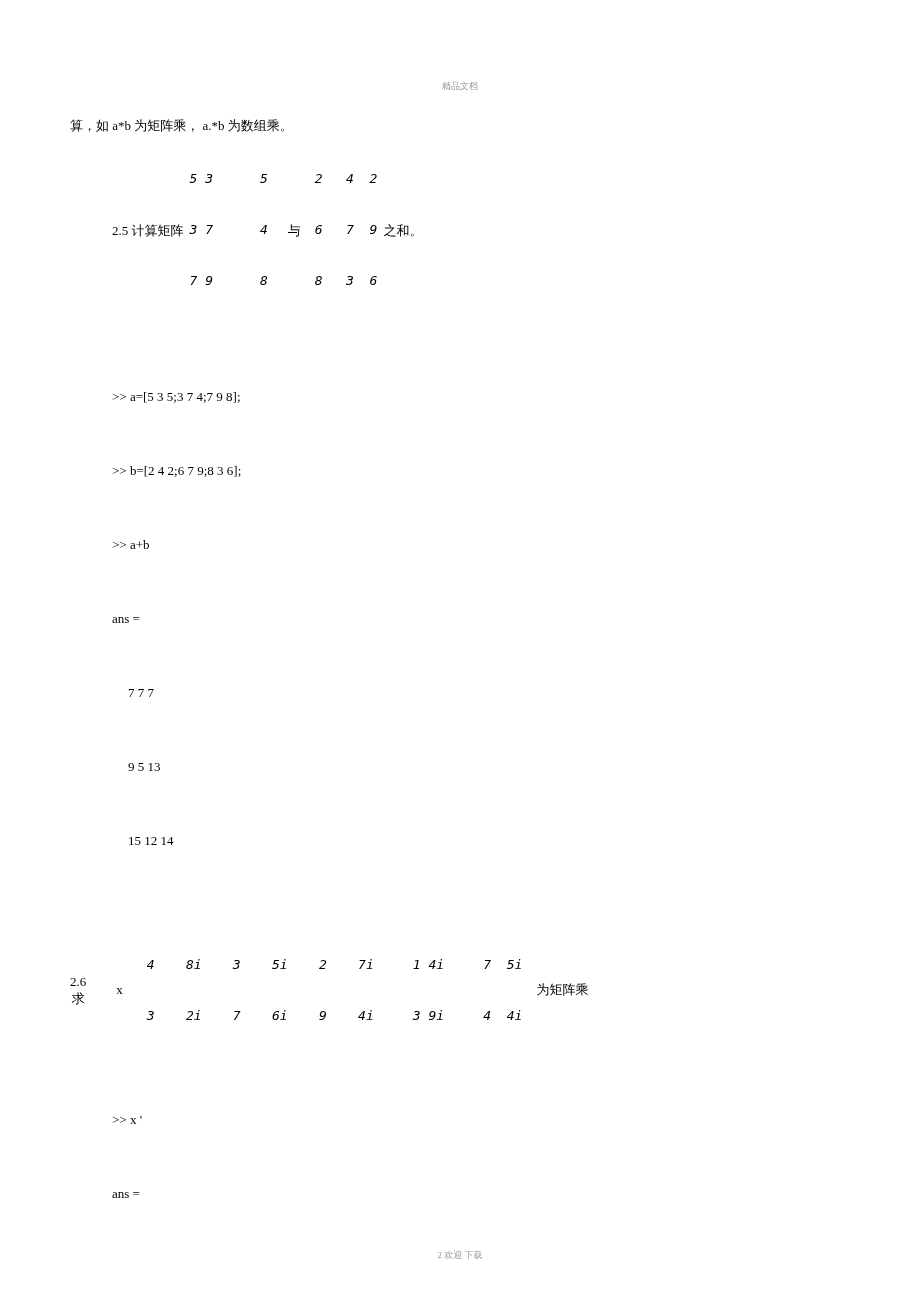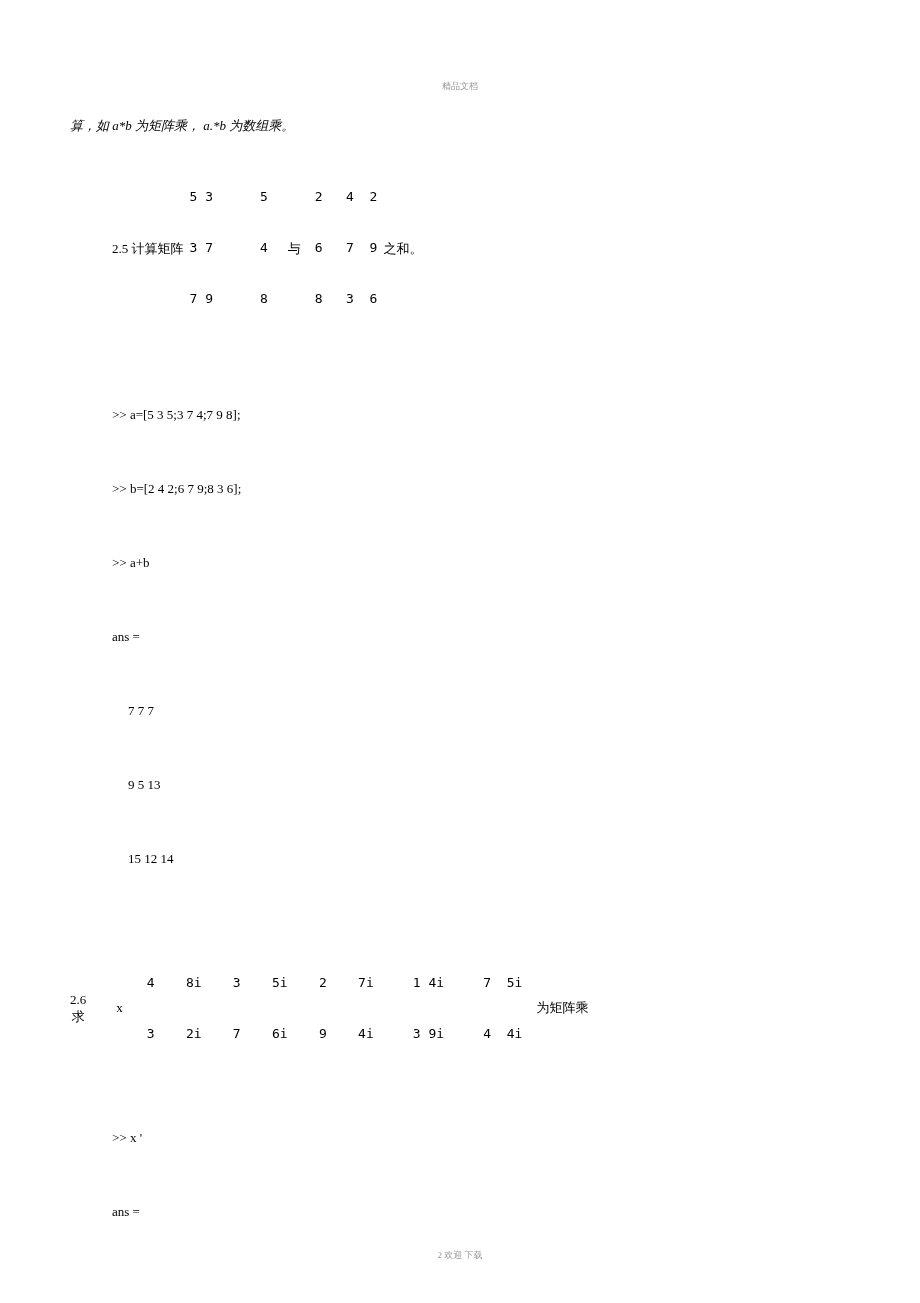--- a/index.html
+++ b/index.html
@@ -19,30 +19,29 @@
       line-height: 1.8;
     }
     .header-small {
       text-align: center;
       font-size: 9px;
       color: #999;
       margin-bottom: 20px;
       margin-top: 18px;
     }
     .para {
-      margin-bottom: 18px;
-      font-style: italic;
     }
     .indent1 {
       padding-left: 42px;
     }
     .matrix-block {
       white-space: pre;
       line-height: 1.5;
       font-family: "SimSun", "宋体", monospace;
+      font-style: italic;
     }
     .ans-block {
       padding-left: 42px;
       white-space: pre;
       line-height: 1.9;
     }
     .ans-inner {
       padding-left: 16px;
     }
     .section {

